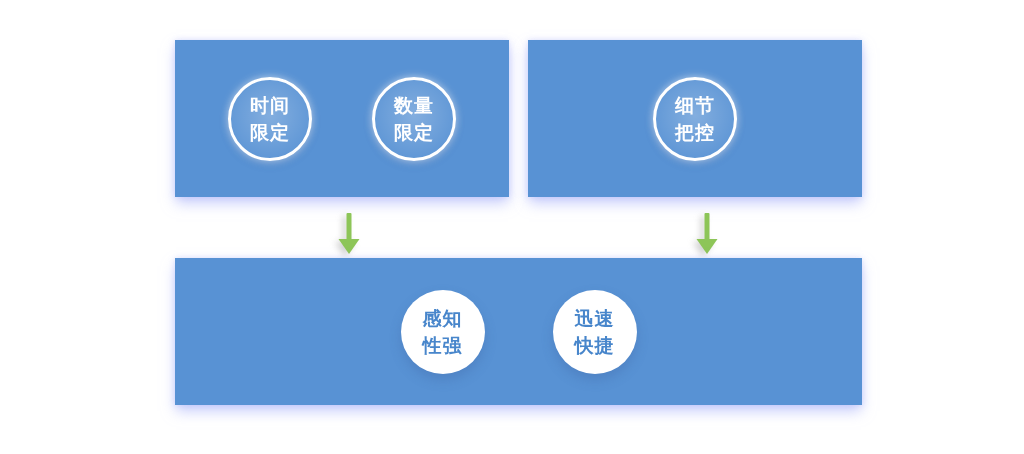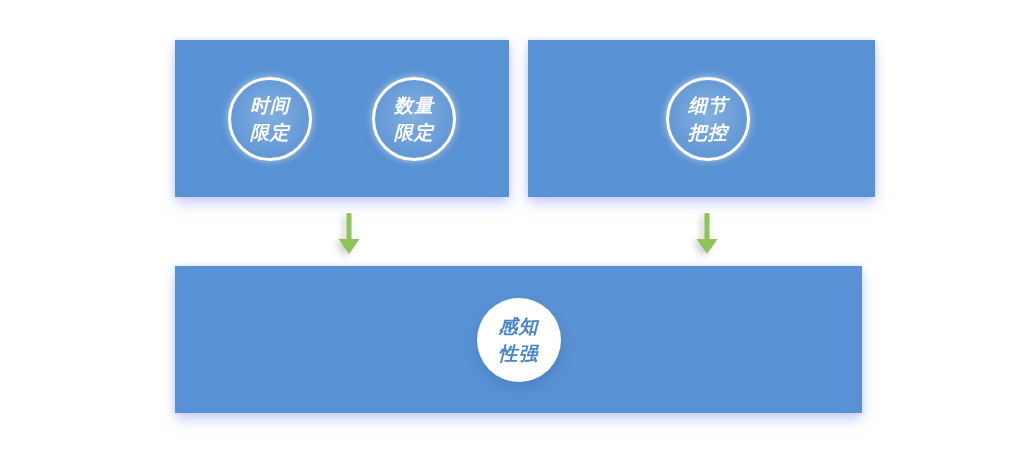--- a/index.html
+++ b/index.html
@@ -17,27 +17,26 @@
   }
   .canvas{position:relative;width:1024px;height:454px;}
 
   .panel{
     position:absolute;
     background:var(--panel-blue,#5892d4);
     box-shadow:0 7px 13px -1px rgba(160,170,248,0.60), 0 0 6px rgba(160,170,248,0.35);
     display:flex;
     align-items:center;
     justify-content:center;
-    font-style:italic;
   }
   .panel.top{top:40px;width:334px;height:157px;gap:60px;}
   #panel-top-left{left:175px;}
-  #panel-top-right{left:528px;padding-left:13px;}
+  #panel-top-right{left:528px;}
   #panel-bottom{
-    left:175px;top:266px;width:687px;height:147px;gap:68px;
+    left:175px;top:258px;width:687px;height:147px;gap:68px;
   }
 
   .circle{
     border-radius:50%;
     display:flex;
     align-items:center;
     justify-content:center;
     text-align:center;
     flex:0 0 auto;
   }
@@ -108,15 +107,19 @@
       <rect x="10.5" y="2" width="5" height="27" rx="1" fill="currentColor"></rect>
       <polygon points="2.5,28 23.5,28 13,43" fill="currentColor"></polygon>
     </svg>
   </span>
 
   <section class="panel" id="panel-bottom">
     <div class="circle solid">
       <span class="clabel">感知
 性强</span>
     </div>
+    <div class="circle solid">
+      <span class="clabel">迅速
+快捷</span>
+    </div>
   </section>
 
 </div>
 
 </body></html>

